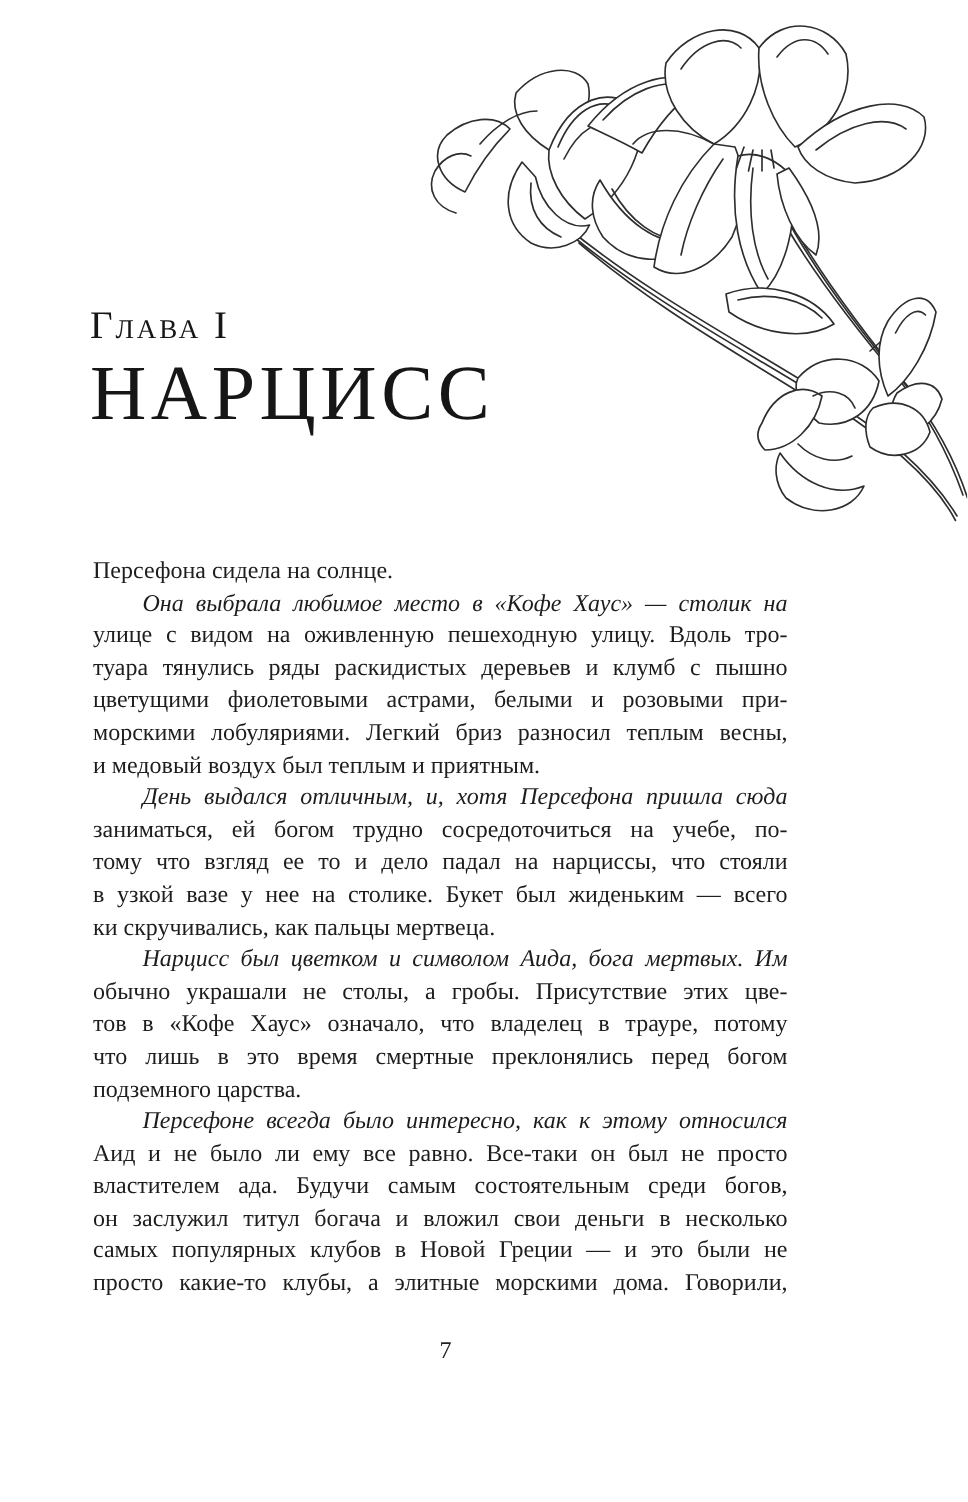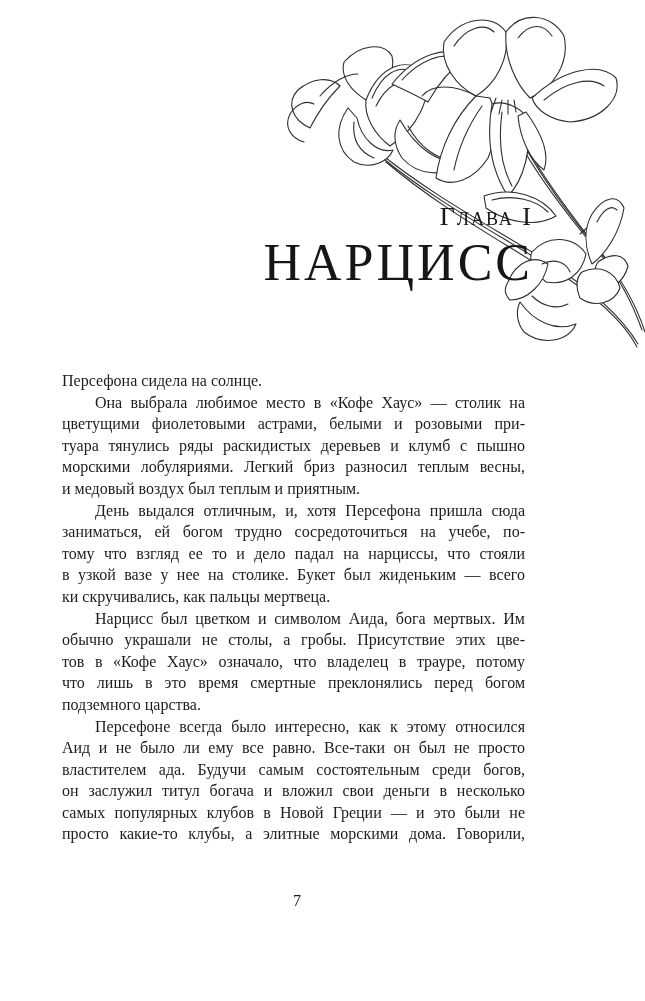--- a/index.html
+++ b/index.html
@@ -15,22 +15,22 @@
     overflow: hidden;
     color: var(--ink-text, #1d1d1d);
   }
   .illustration {
     position: absolute;
     top: 0; right: 0;
     width: 365px; height: 370px;
   }
   .chapter-head {
     position: absolute;
-    top: 202px; left: 45px; width: 488px;
-    text-align: right;
+    top: 202px; left: 60px; width: 488px;
+    text-align: left;
     color: var(--ink-head, #161616);
   }
   .chapter-label {
     font-size: 26px;
     line-height: 30px;
     font-variant: small-caps;
     letter-spacing: 2px;
   }
   .chapter-title {
     font-size: 52px;
@@ -46,21 +46,21 @@
     margin-top: 13px;
   }
   .para { margin: 0; }
   .line {
     line-height: 21.6px;
     text-align: justify;
     text-align-last: justify;
     white-space: normal;
   }
   .line.last { text-align-last: left; }
-  .para.indent .line.first { text-indent: 33px; }
+  .para.indent .line.first { text-indent: 33px; font-style: italic; }
   .folio {
     position: absolute;
     top: 892px; left: 62px; width: 470px;
     text-align: center;
     font-size: 16px;
     color: var(--ink-text, #1d1d1d);
   }
   .illustration path { vector-effect: non-scaling-stroke; }
 </style>
 </head>
@@ -140,22 +140,23 @@
     <div class="chapter-label">Глава I</div>
     <div class="chapter-title">НАРЦИСС</div>
   </div>
 
   <div class="body-text">
       <div class="para">
         <div class="line first last">Персефона сидела на солнце.</div>
       </div>
       <div class="para indent">
         <div class="line first">Она выбрала любимое место в «Кофе Хаус» — столик на</div>
+        <div class="line">улице с видом на оживленную пешеходную улицу. Вдоль тро-</div>
+        <div class="line">туара тянулись ряды раскидистых деревьев и клумб с пышно</div>
         <div class="line">цветущими фиолетовыми астрами, белыми и розовыми при-</div>
-        <div class="line">туара тянулись ряды раскидистых деревьев и клумб с пышно</div>
         <div class="line">морскими лобуляриями. Легкий бриз разносил теплым весны,</div>
         <div class="line last">и медовый воздух был теплым и приятным.</div>
       </div>
       <div class="para indent">
         <div class="line first">День выдался отличным, и, хотя Персефона пришла сюда</div>
         <div class="line">заниматься, ей богом трудно сосредоточиться на учебе, по-</div>
         <div class="line">тому что взгляд ее то и дело падал на нарциссы, что стояли</div>
         <div class="line">в узкой вазе у нее на столике. Букет был жиденьким — всего</div>
         <div class="line last">ки скручивались, как пальцы мертвеца.</div>
       </div>

